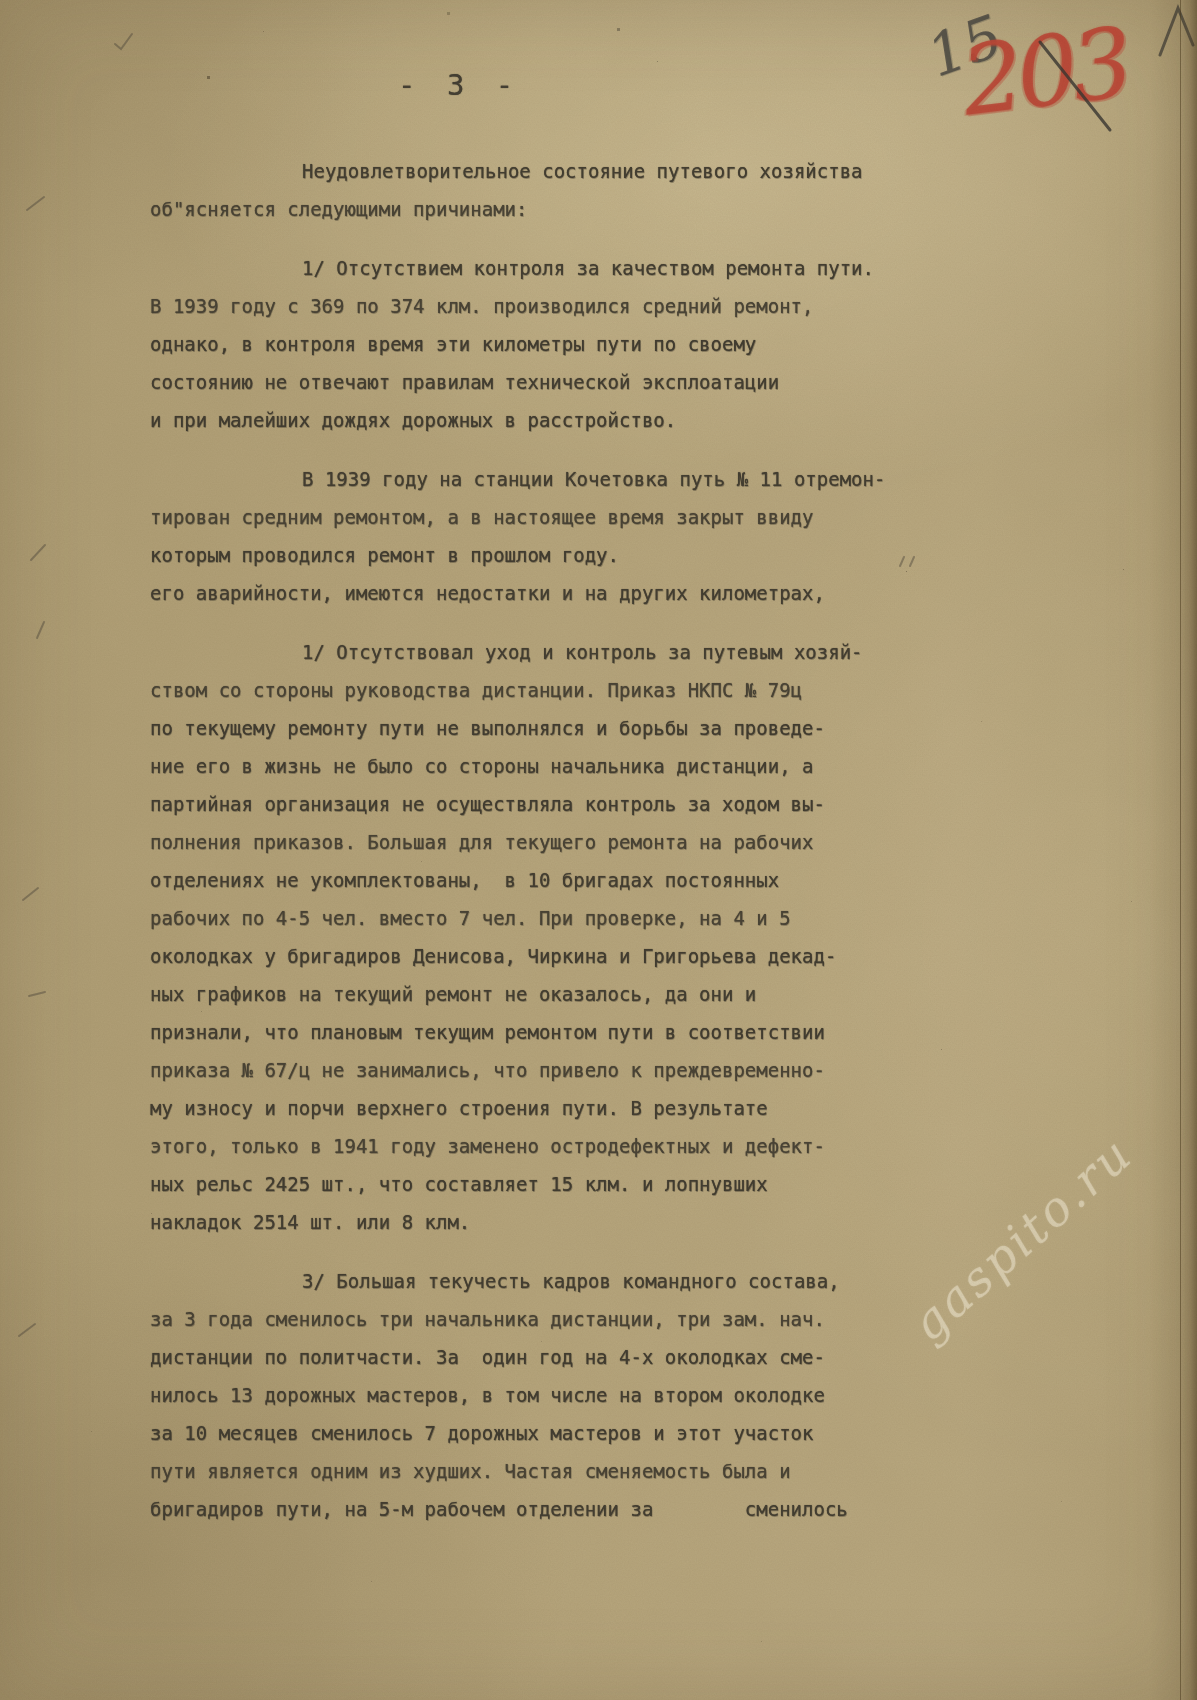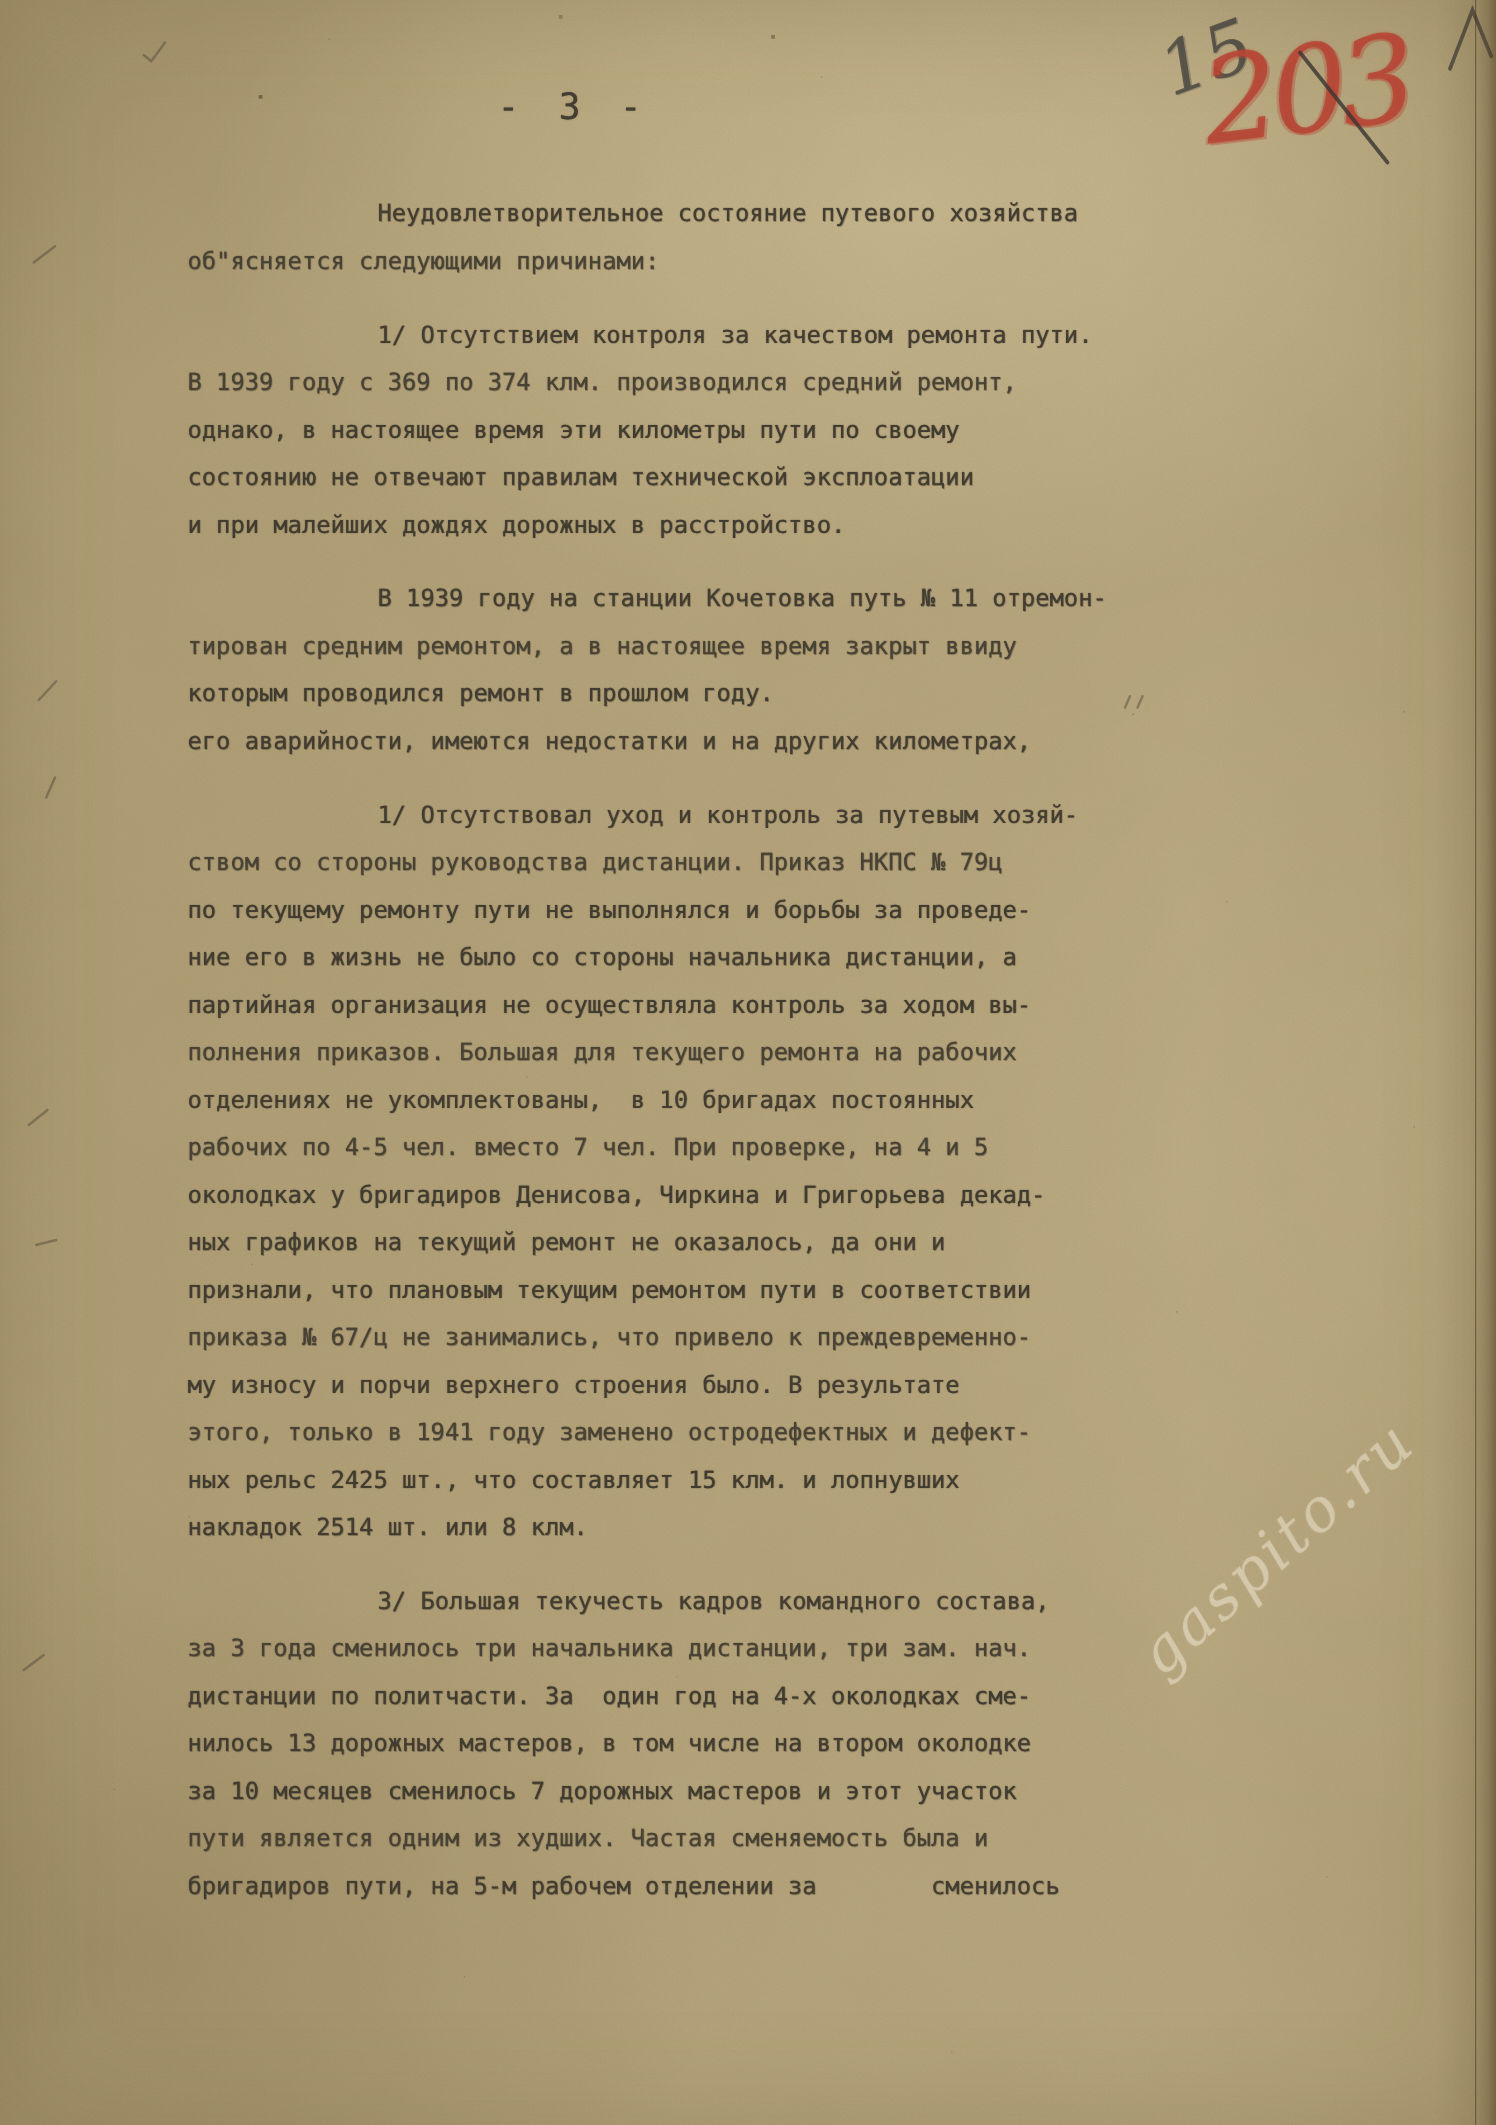--- a/index.html
+++ b/index.html
@@ -155,21 +155,21 @@
   </svg>
 
   <div class="body-text">
       <div class="para">
         <div class="line indent">Неудовлетворительное состояние путевого хозяйства</div>
         <div class="line">об"ясняется следующими причинами:</div>
       </div>
       <div class="para">
         <div class="line indent">1/ Отсутствием контроля за качеством ремонта пути.</div>
         <div class="line">В 1939 году с 369 по 374 клм. производился средний ремонт,</div>
-        <div class="line">однако, в настоящее время эти километры пути по своему</div>
+        <div class="line">однако, в контроля время эти километры пути по своему</div>
         <div class="line">состоянию не отвечают правилам технической эксплоатации</div>
         <div class="line">и при малейших дождях дорожных в расстройство.</div>
       </div>
       <div class="para">
         <div class="line indent">В 1939 году на станции Кочетовка путь № 11 отремон-</div>
         <div class="line">тирован средним ремонтом, а в настоящее время закрыт ввиду</div>
         <div class="line">которым проводился ремонт в прошлом году.</div>
         <div class="line">его аварийности, имеются недостатки и на других километрах,</div>
       </div>
       <div class="para">
@@ -178,21 +178,21 @@
         <div class="line">по текущему ремонту пути не выполнялся и борьбы за проведе-</div>
         <div class="line">ние его в жизнь не было со стороны начальника дистанции, а</div>
         <div class="line">партийная организация не осуществляла контроль за ходом вы-</div>
         <div class="line">полнения приказов. Большая для текущего ремонта на рабочих</div>
         <div class="line">отделениях не укомплектованы,  в 10 бригадах постоянных</div>
         <div class="line">рабочих по 4-5 чел. вместо 7 чел. При проверке, на 4 и 5</div>
         <div class="line">околодках у бригадиров Денисова, Чиркина и Григорьева декад-</div>
         <div class="line">ных графиков на текущий ремонт не оказалось, да они и</div>
         <div class="line">признали, что плановым текущим ремонтом пути в соответствии</div>
         <div class="line">приказа № 67/ц не занимались, что привело к преждевременно-</div>
-        <div class="line">му износу и порчи верхнего строения было. В результате</div>
+        <div class="line">му износу и порчи верхнего строения пути. В результате</div>
         <div class="line">этого, только в 1941 году заменено остродефектных и дефект-</div>
         <div class="line">ных рельс 2425 шт., что составляет 15 клм. и лопнувших</div>
         <div class="line">накладок 2514 шт. или 8 клм.</div>
       </div>
       <div class="para">
         <div class="line indent">3/ Большая текучесть кадров командного состава,</div>
         <div class="line">за 3 года сменилось три начальника дистанции, три зам. нач.</div>
         <div class="line">дистанции по политчасти. За  один год на 4-х околодках сме-</div>
         <div class="line">нилось 13 дорожных мастеров, в том числе на втором околодке</div>
         <div class="line">за 10 месяцев сменилось 7 дорожных мастеров и этот участок</div>

